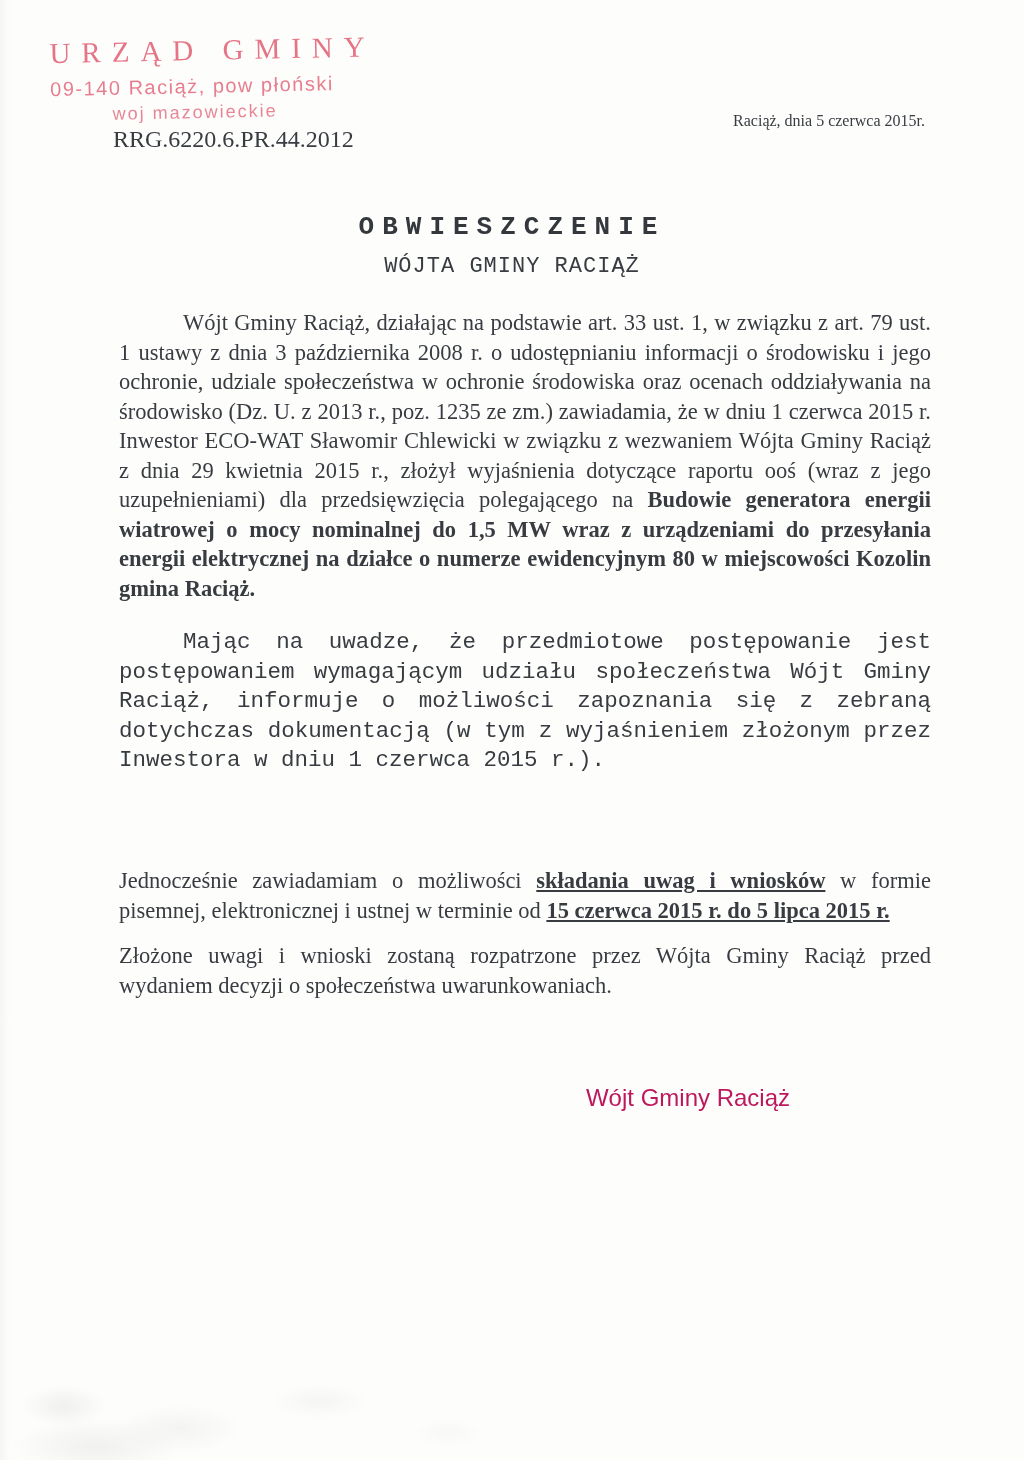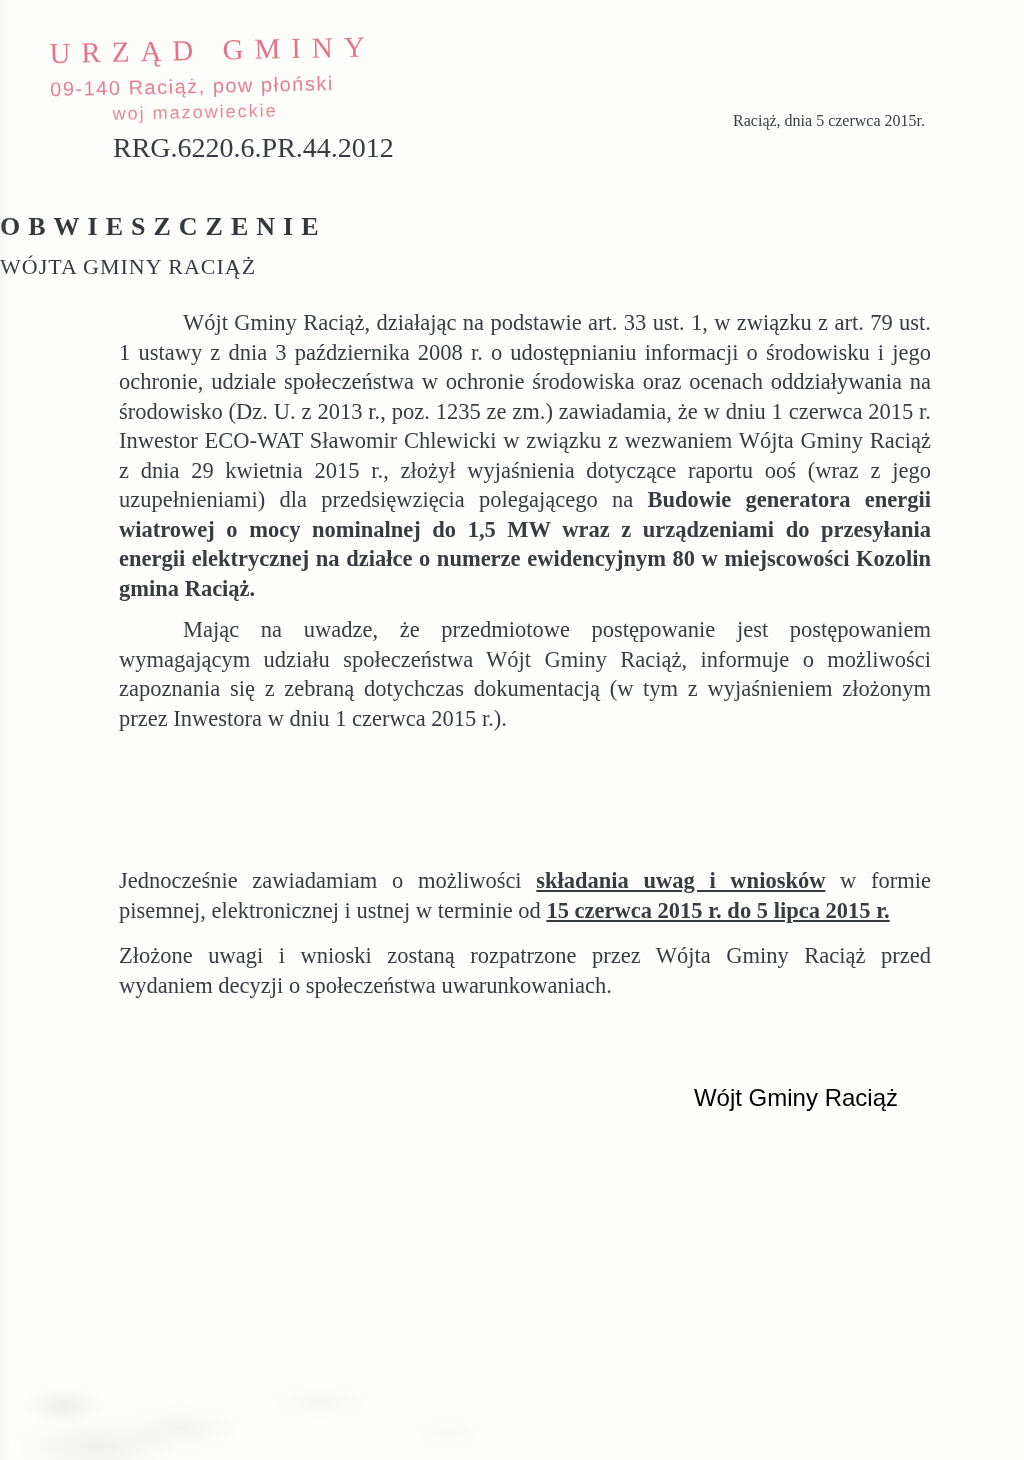--- a/index.html
+++ b/index.html
@@ -35,57 +35,59 @@
     font-size: 18px; letter-spacing: 2px; white-space: nowrap;
     margin-top: 4px; margin-left: 62px; opacity: 0.8;
   }
 
   
   .date-line {
     position: absolute; top: 112px; right: 99px;
     font-size: 16px;
   }
   .ref-number {
-    position: absolute; left: 113px; top: 132px;
-    font-size: 28px;
+    position: absolute; left: 113px; top: 126px;
+    font-size: 24px;
   }
   .title-block {
     position: absolute; top: 212px; left: 0; width: 1024px;
+    text-align: center;
+    font-family: Liberation Mono, monospace;
   }
   .doc-title {
     font-size: 26px; font-weight: bold; letter-spacing: 8px;
     color: #34383d;
   }
   .doc-subtitle {
     font-size: 22px; letter-spacing: 1px; margin-top: 12px;
   }
 
   
   .para {
     position: absolute; left: 113px; width: 812px;
     font-size: 22.5px; line-height: 29.5px;
     text-align: justify;
     margin-left: 6px;
   }
   .para.indent { text-indent: 64px; }
   .p1 { top: 308px; }
-  .p2 { top: 615px; }
+  .p2 { top: 628px; font-family: Liberation Mono, monospace; }
   .p3 { top: 734px; }
   .p4 { top: 866px; }
   .p5 { top: 941px; }
   .bold { font-weight: bold; }
   .bold-underline { font-weight: bold; text-decoration: underline; }
 
   
   .signature {
     position: absolute; top: 1082px; left: 478px; width: 420px;
-    text-align: right;
+    text-align: center;
     font-family: "Liberation Sans", sans-serif;
     font-size: 24px; line-height: 32px;
-    color: #000000;
+    color: #be185d;
   }
 
   
   .scan-noise {
     position: absolute; left: 0; bottom: 0; width: 640px; height: 90px;
     background:
       radial-gradient(ellipse 60px 30px at 10% 40%, rgba(120,120,120,0.10), transparent 70%),
       radial-gradient(ellipse 90px 35px at 28% 65%, rgba(130,130,130,0.08), transparent 70%),
       radial-gradient(ellipse 70px 25px at 50% 35%, rgba(140,140,140,0.07), transparent 70%),
       radial-gradient(ellipse 50px 20px at 70% 70%, rgba(150,150,150,0.05), transparent 70%),

